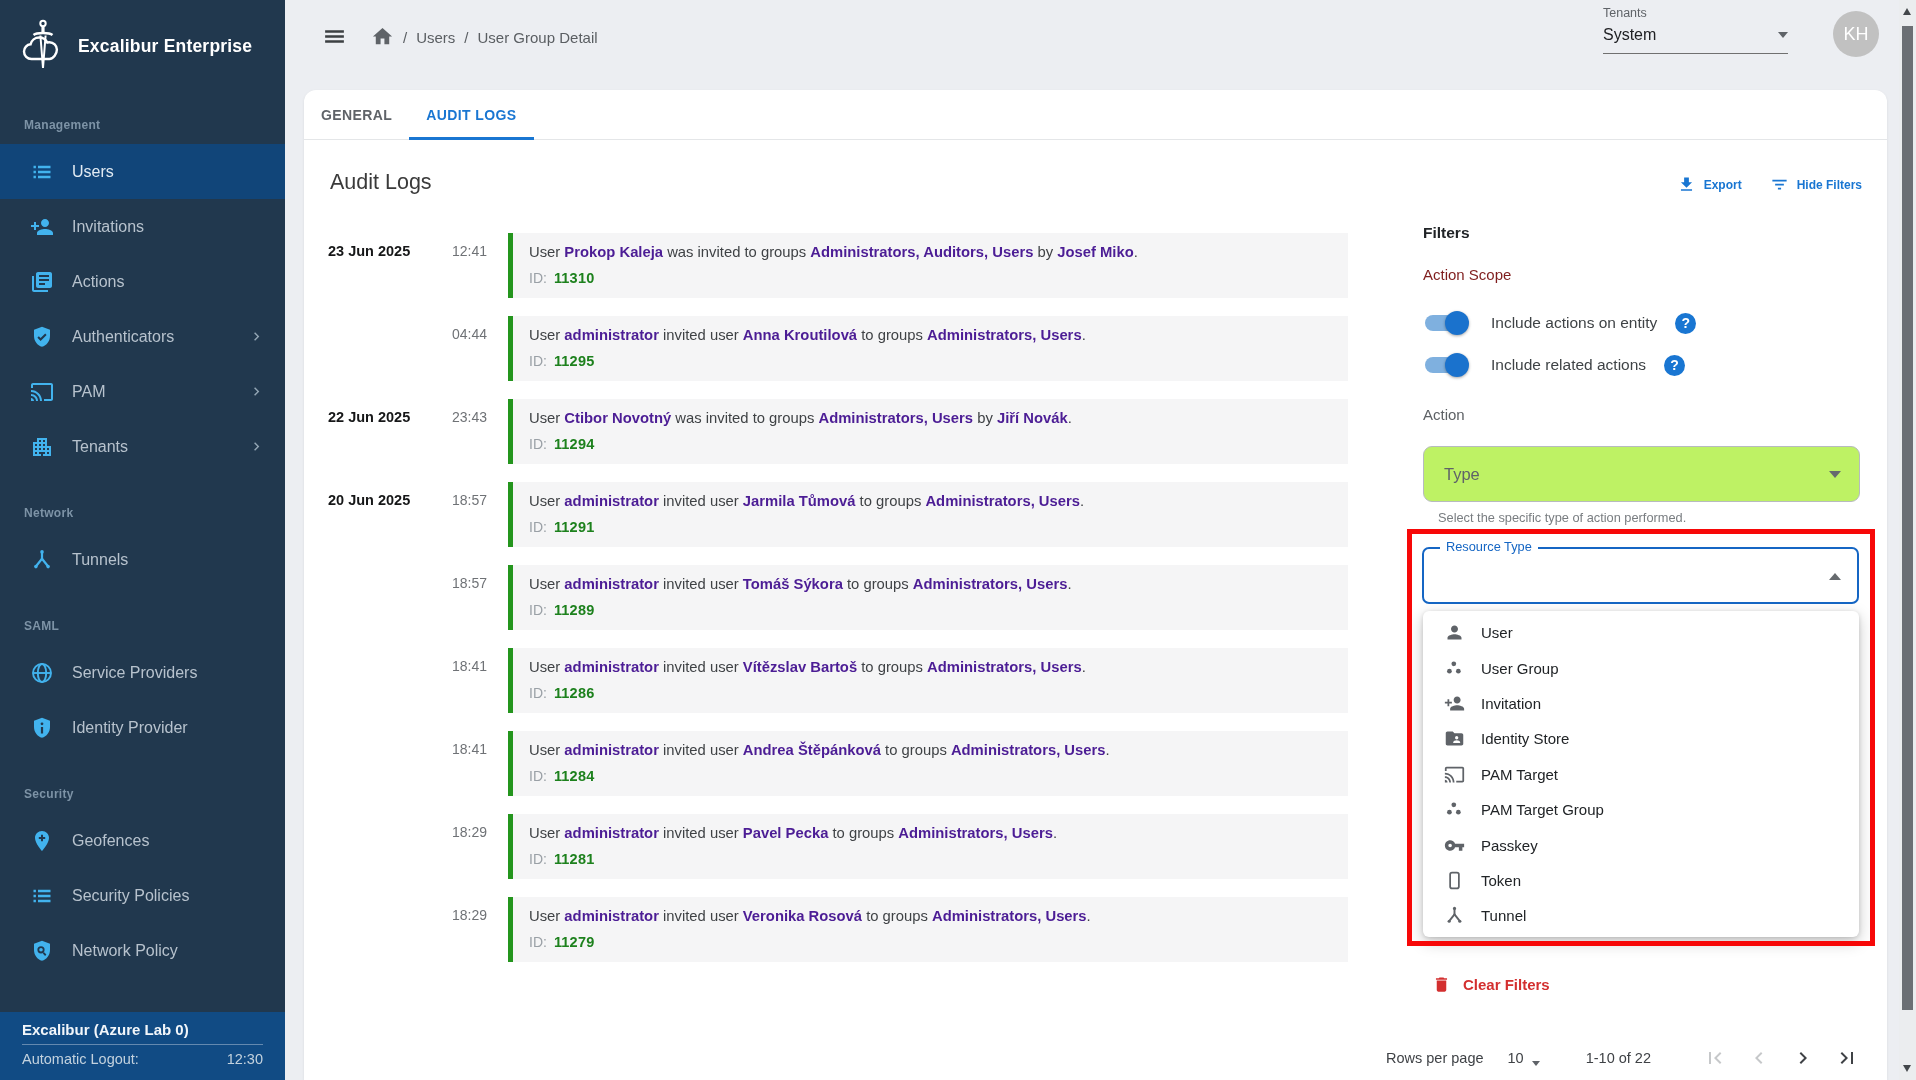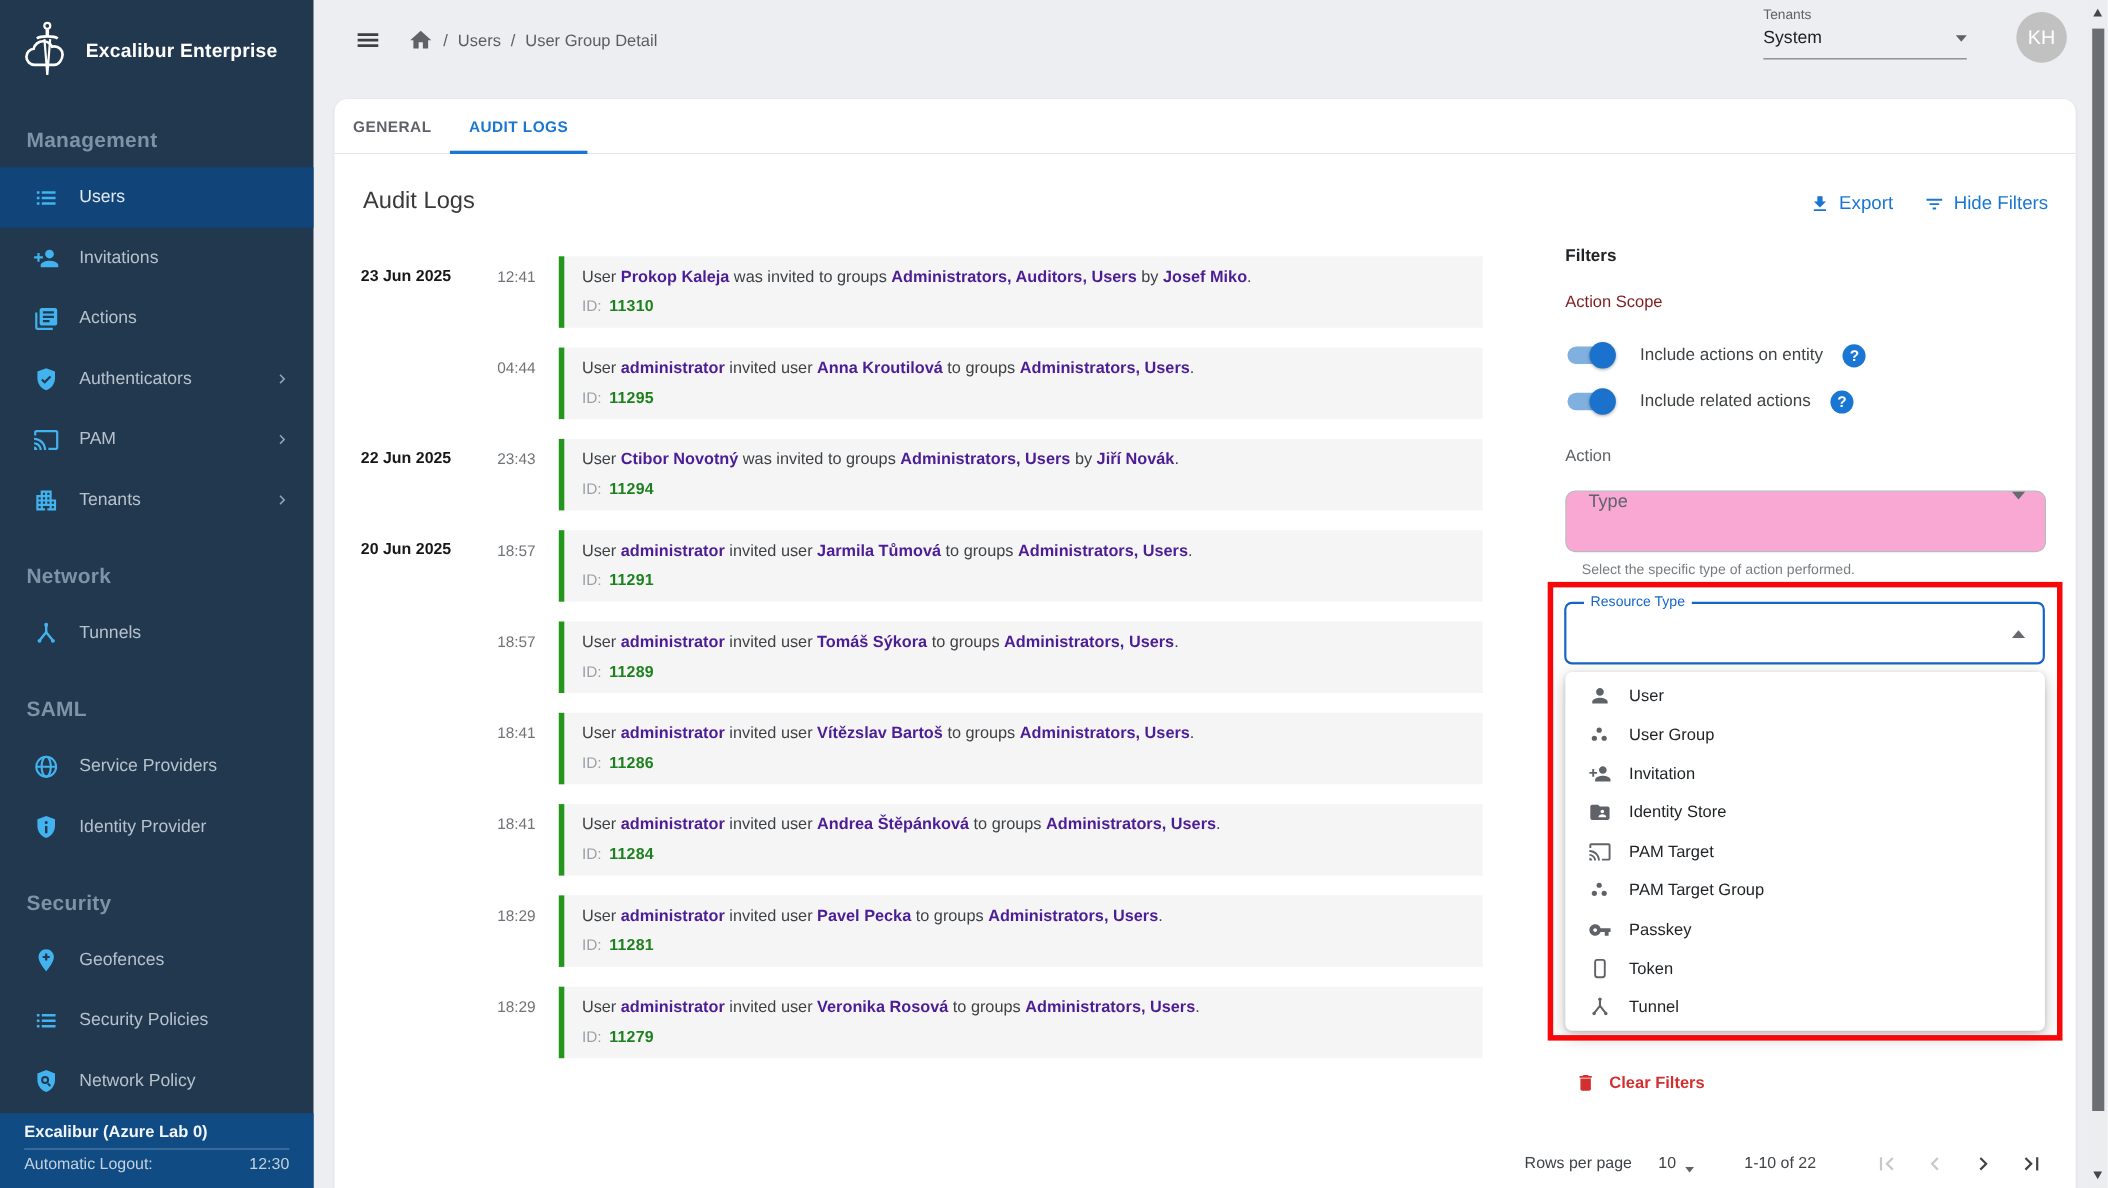--- a/index.html
+++ b/index.html
@@ -6,21 +6,21 @@
   html,body{width:1916px;height:1080px;overflow:hidden}
   body{font-family:"Liberation Sans","DejaVu Sans",sans-serif;background:#eceef2;position:relative;color:#202124}
   .ic{display:inline-flex}
   .ic svg{width:100%;height:100%}
 
   
   .sidebar{position:absolute;left:0;top:0;width:285px;height:1080px;background:#21384e;z-index:5}
   .logo-row{display:flex;align-items:center;padding:18px 14px 0 18px;gap:10px}
   .logo{width:50px;height:56px;flex:none}
   .brand-text{color:#fff;font-size:17.5px;font-weight:700;letter-spacing:.2px}
-  .sec-label{margin:32px 0 12px 24px;font-size:19px;font-weight:700;color:#7d93a6;letter-spacing:.3px}
+  .sec-label{margin:32px 0 12px 24px;font-size:12px;font-weight:700;color:#7d93a6;letter-spacing:.3px}
   .sec-label.first{margin-top:44px}
   .nav-item{display:flex;align-items:center;height:55px;padding:0 20px 0 30px;font-size:16px;color:#b7c2cd;cursor:pointer}
   .nav-item .side-ic{width:24px;height:24px;margin-right:18px;color:#42b3ee;flex:none}
   .nav-item.active{background:#114579}
   .nav-item.active .label{color:#e2ebf3}
   .chev{margin-left:auto;width:17px;height:17px;color:#93a6b5;flex:none}
   .side-footer{position:absolute;left:0;bottom:0;width:100%;height:68px;background:#114b84;padding:9px 22px 0 22px}
   .sf-title{color:#f2f6fa;font-weight:700;font-size:15px}
   .sf-div{border-bottom:1px solid rgba(255,255,255,.35);margin:6px 0 6px}
   .sf-row{display:flex;justify-content:space-between;color:#c3d2de;font-size:14.5px}
@@ -40,21 +40,21 @@
   .avatar{position:absolute;left:1548px;top:11px;width:46px;height:46px;border-radius:50%;background:#c1c1c1;color:#fff;font-size:18px;font-weight:500;display:flex;align-items:center;justify-content:center;cursor:pointer}
 
   
   .card{position:absolute;left:304px;top:90px;width:1583px;height:990px;background:#fff;border-radius:12px 12px 0 0;box-shadow:0 1px 3px rgba(0,0,0,.08)}
   .tabbar{display:flex;height:50px;border-bottom:1px solid #e4e6e8}
   .tab{padding:0 17px;display:flex;align-items:center;font-size:14px;font-weight:700;letter-spacing:.4px;color:#5f6368;position:relative;cursor:pointer}
   .tab.active{color:#1976d2}
   .tab.active::after{content:"";position:absolute;left:0;right:0;bottom:-1px;height:3px;background:#1976d2}
   .page-title{position:absolute;left:26px;top:80px;font-size:21.5px;font-weight:400;color:#3a3a3a}
   .head-actions{position:absolute;right:25px;top:85px;display:flex;gap:28px}
-  .blue-btn{display:flex;align-items:center;gap:8px;color:#1976d2;font-size:17px;font-weight:400;cursor:pointer}
+  .blue-btn{display:flex;align-items:center;gap:8px;color:#1976d2;font-size:12px;font-weight:700;cursor:pointer}
   .blue-btn .ic{width:19px;height:19px}
 
   
   .log-list{position:absolute;left:24px;top:143px;width:1030px}
   .log-row{display:flex;margin-bottom:18px}
   .log-date{width:95px;padding-top:10px;font-size:14.5px;font-weight:700;color:#161718}
   .log-time{width:64px;padding-top:10px;font-size:14px;color:#6f7276;text-align:right}
   .log-card{margin-left:21px;width:840px;background:#f5f5f6;border-left:5px solid #24951d;padding:9px 16px;min-height:65px}
   .log-card.info{min-height:33px;padding:6px 16px}
   .log-text{font-size:14.8px;color:#3f4245;line-height:20px}
@@ -67,21 +67,21 @@
   .f-scope{position:absolute;left:1119px;top:176px;font-size:15px;color:#7f1d1d}
   .tog-wrap{position:absolute;left:1119px;top:216px}
   .tog-row{display:flex;align-items:center;height:34px;margin-bottom:8px}
   .switch{position:relative;width:46px;height:24px;flex:none;cursor:pointer}
   .switch .track{position:absolute;left:2px;top:4px;width:40px;height:16px;border-radius:8px;background:#7fb0df}
   .switch .thumb{position:absolute;right:0;top:0;width:24px;height:24px;border-radius:50%;background:#1a72cd;box-shadow:0 1px 3px rgba(0,0,0,.35)}
   .tog-label{margin-left:22px;font-size:15.5px;color:#3f4346}
   .help{margin-left:18px;width:21px;height:21px;border-radius:50%;background:#1976d2;color:#fff;font-size:14px;font-weight:700;display:flex;align-items:center;justify-content:center;cursor:pointer}
   .help::after{content:"?"}
   .f-action{position:absolute;left:1119px;top:316px;font-size:15px;color:#5d6165}
-  .f-type{position:absolute;left:1119px;top:356px;width:437px;height:56px;border:1px solid #b7bbbf;border-radius:9px;display:flex;padding:0 18px 0 20px;font-size:16.5px;color:#5f6368;cursor:pointer;background:#f9a8d4}
+  .f-type{position:absolute;left:1119px;top:356px;width:437px;height:56px;border:1px solid #b7bbbf;border-radius:9px;display:flex;align-items:center;padding:0 18px 0 20px;font-size:16.5px;color:#5f6368;cursor:pointer;background:#bef264}
   .sel-arrow{width:0;height:0;border-left:6px solid transparent;border-right:6px solid transparent}
   .sel-arrow.down{border-top:7px solid #666a6e;margin-left:auto}
   .sel-arrow.up{border-bottom:7px solid #666a6e;position:absolute;right:16px;top:24px}
   .f-caption{position:absolute;left:1134px;top:420px;font-size:12.8px;color:#797d81}
   .f-resource{position:absolute;left:1118px;top:457px;width:437px;height:57px;border:2px solid #1566c4;border-radius:7px;background:#fff;cursor:text}
   .f-rlabel{position:absolute;left:1136px;top:449px;background:#fff;padding:0 6px;font-size:12.8px;color:#1566c4;z-index:2}
   .menu{position:absolute;left:1119px;top:521px;width:436px;height:326px;background:#fff;border-radius:6px;box-shadow:0 5px 16px rgba(0,0,0,.22),0 1px 4px rgba(0,0,0,.14);padding:4px 0;z-index:3;overflow:hidden}
   .menu-item{display:flex;align-items:center;height:35.4px;padding:0 16px 0 21px;font-size:15px;color:#212427;cursor:pointer}
   .menu-item .ic{width:21px;height:21px;margin-right:16px;color:#5f6368;flex:none}
   .red-rect{position:absolute;left:1103px;top:439px;width:468px;height:417px;border:5px solid #f70808;z-index:6;pointer-events:none}

